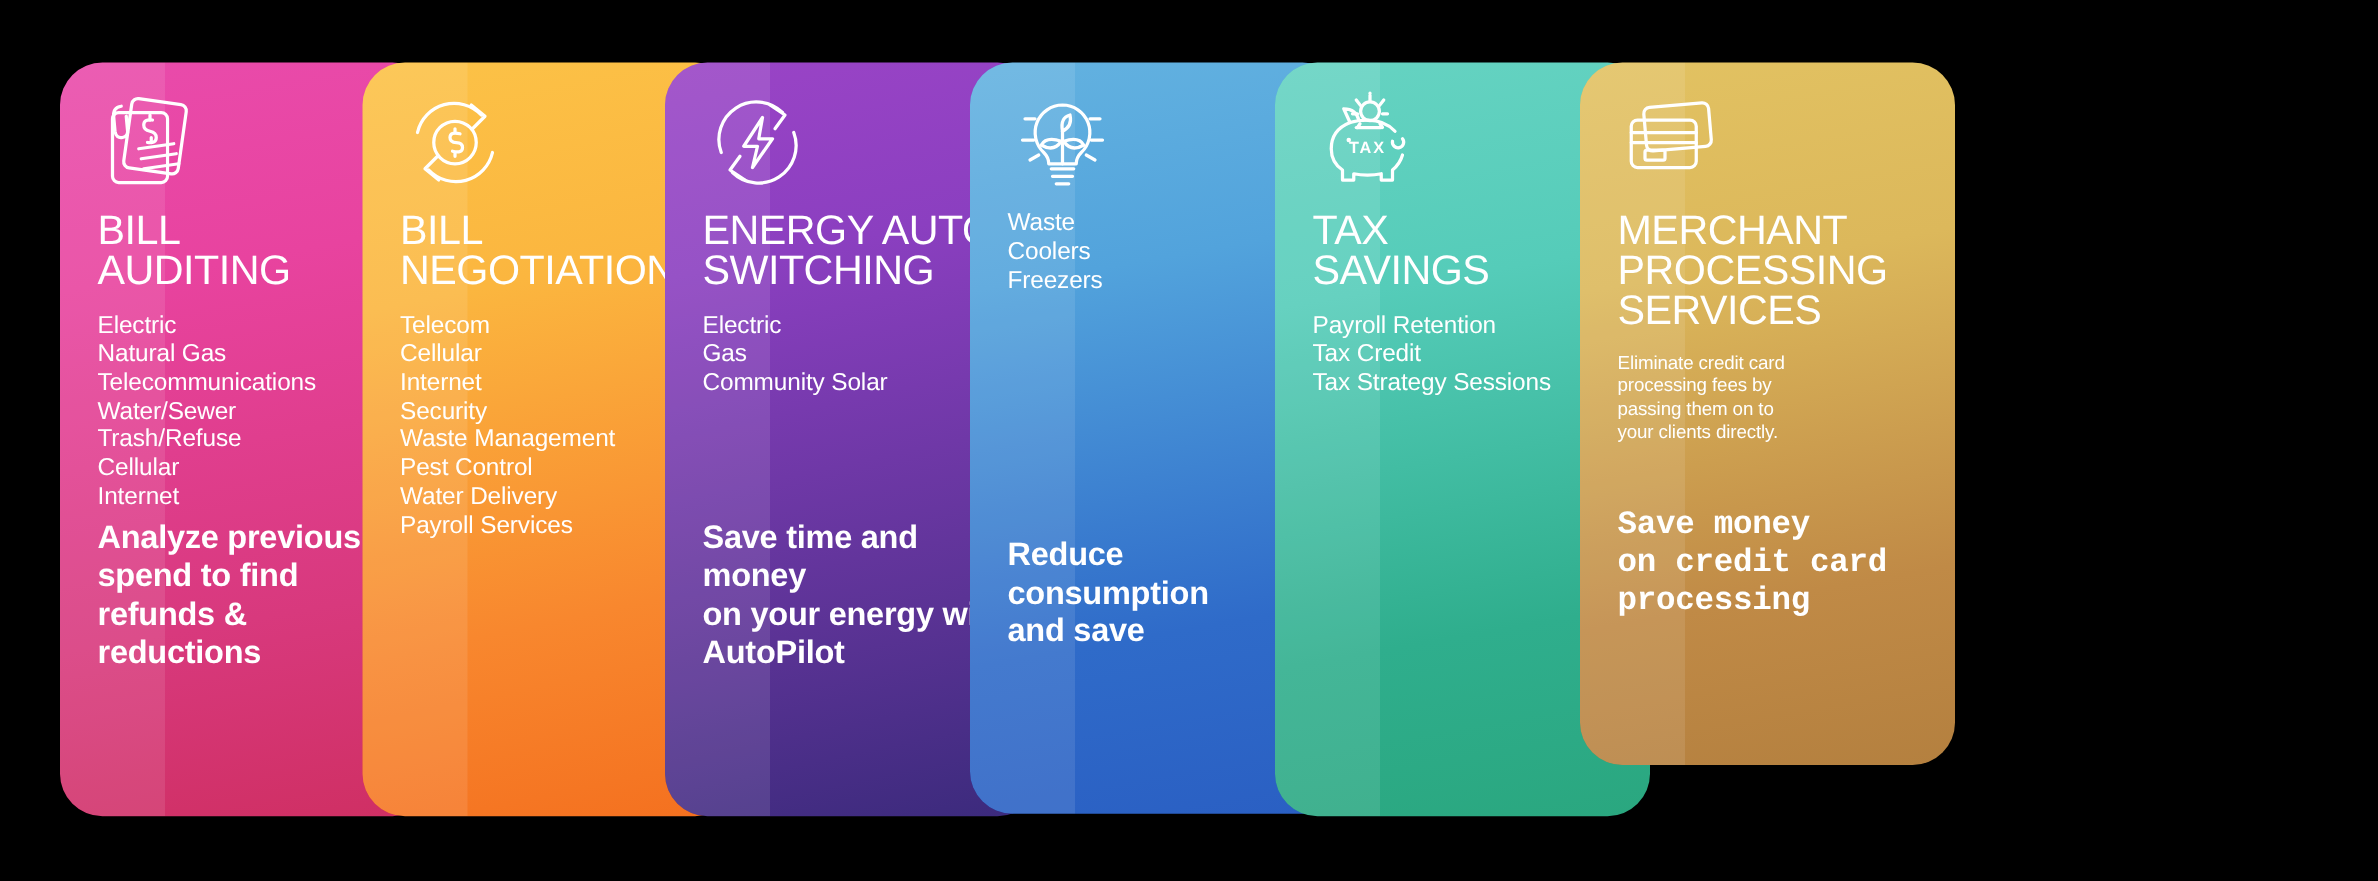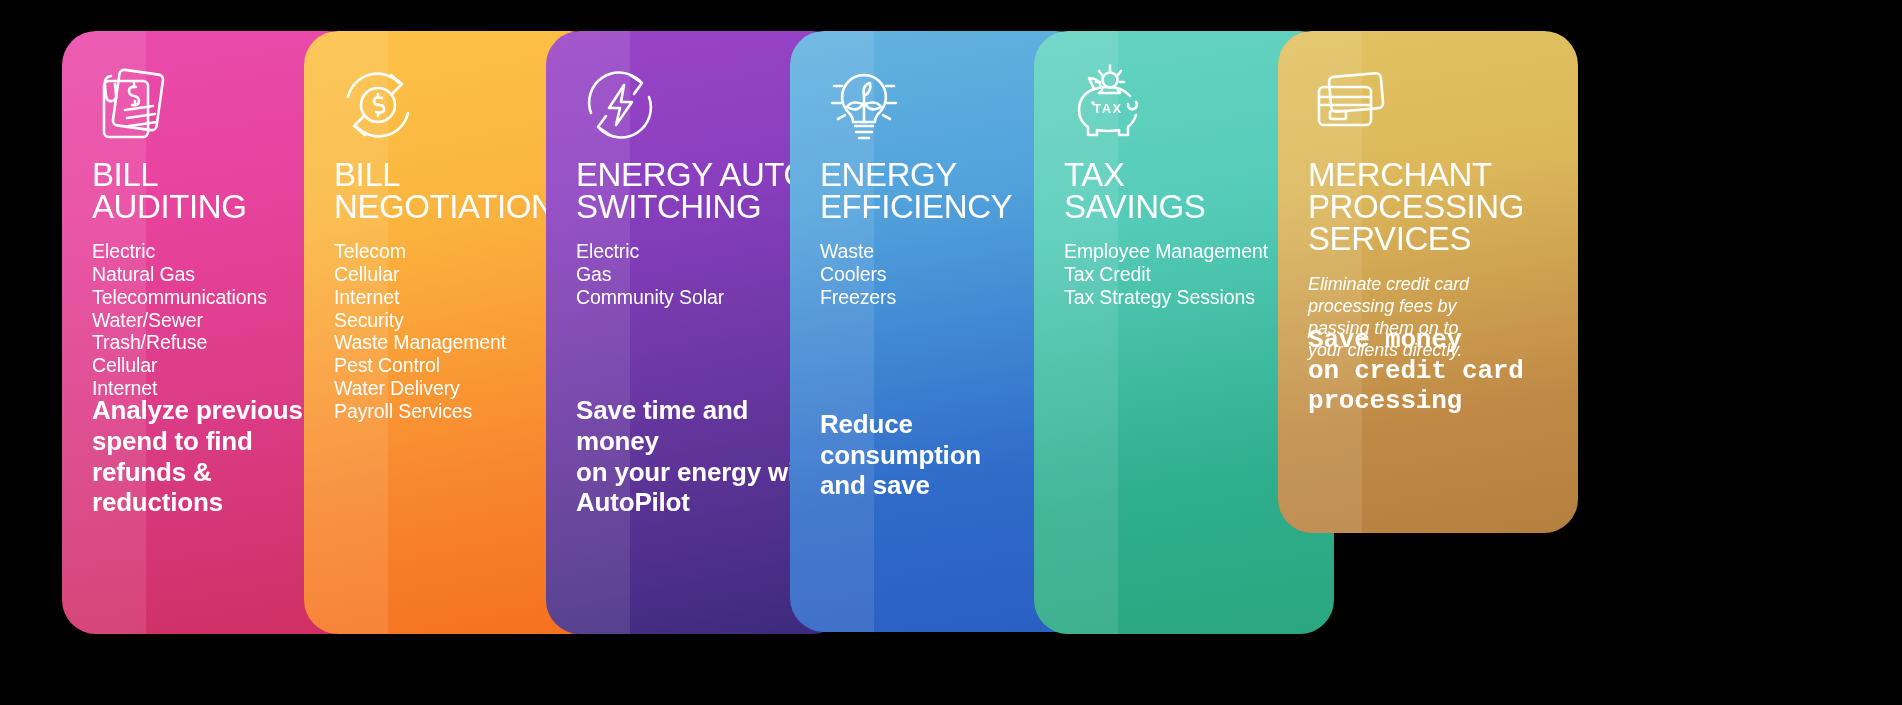--- a/index.html
+++ b/index.html
@@ -5,27 +5,26 @@
   html,body{margin:0;padding:0;background:#000;}
   body{
     width:1902px;height:705px;overflow:hidden;
     font-family:"Liberation Sans","DejaVu Sans",sans-serif;
     -webkit-font-smoothing:antialiased;
   }
   #stage{position:relative;width:1902px;height:705px;background:#000;}
 
   .card{
     position:absolute;
-    top:31px;
+    top:50px;
     border-radius:34px;
     box-sizing:border-box;
-    padding:32px 28px 0 30px;
+    padding:22px 28px 0 30px;
     overflow:hidden;
     color:#fff;
-    margin-left:14px;
   }
   
   .card .ovl{
     position:absolute;left:0;top:0;bottom:0;width:84px;
     background:rgba(255,255,255,.10);
     border-top-left-radius:34px;border-bottom-left-radius:34px;
     pointer-events:none;
   }
 
   .icon-wrap{position:relative;height:96px;display:block;margin-left:2px;}
@@ -47,45 +46,44 @@
     margin:0;padding:0;list-style:none;
     font-size:19.5px;
     line-height:1.07;
     font-weight:400;
     letter-spacing:-0.1px;
   }
   .list li{margin:0 0 2px 0;white-space:nowrap;}
 
   .blurb{
     position:relative;
-    font-size:18px;
+    font-size:15px;
     line-height:1.23;
     letter-spacing:-0.1px;
     white-space:pre-line;
     margin:0;
-    font-style:italic;
   }
 
   .footer{
     position:absolute;
     left:30px;right:20px;
     font-weight:bold;
     font-size:26px;
     line-height:1.18;
     letter-spacing:-0.2px;
     white-space:pre-line;
   }
 
   
   #card-0{left:48px;  width:300px; height:603px;}
   #card-1{left:290px; width:300px; height:603px;}
   #card-2{left:532px; width:300px; height:603px;}
   #card-3{left:776px; width:300px; height:601px;}
   #card-4{left:1020px;width:300px; height:603px;}
-  #card-5{left:1264px;width:300px; height:502px;}
+  #card-5{left:1264px;width:300px; height:562px;}
 
   #card-0 .footer{bottom:116px;}
   #card-1 .footer{bottom:116px;}
   #card-2 .footer{bottom:116px;}
   #card-3 .footer{bottom:131px;}
   #card-4 .footer{bottom:116px;}
   #card-5 .footer{bottom:116px;font-family:Liberation Mono, monospace;}
 
   
   #card-0{background:linear-gradient(170deg,#e94bab 0%,#e8439f 28%,#d8397d 72%,#cf2f63 100%);}
@@ -193,22 +191,20 @@
       <svg width="84" height="84" viewBox="0 0 84 84" fill="none" stroke="#fff" stroke-width="2.6" stroke-linecap="round" stroke-linejoin="round">
         <path d="M42 12 A22 22 0 0 1 57 50 q-4 4 -4 9 h-22 q0 -5 -4 -9 A22 22 0 0 1 42 12 Z"></path>
         <path d="M33 63 h18 M34 69 h16 M37 75 h10"></path>
         <path d="M42 59 V33"></path>
         <path d="M42 33 q-2 -11 6 -13 q2 9 -6 13 Z"></path>
         <path d="M41 41 q-12 -4 -16 3 q10 6 16 -3 Z"></path>
         <path d="M43 41 q12 -4 16 3 q-10 6 -16 -3 Z"></path>
         <path d="M12 23 h8 M10 40 h9 M16 56 l7 -4 M72 23 h-8 M74 40 h-9 M68 56 l-7 -4"></path>
       </svg>
     </div>
-    <h2 class="title">ENERGY
-EFFICIENCY</h2>
     <ul class="list">
       <li>Waste</li>
       <li>Coolers</li>
       <li>Freezers</li>
     </ul>
     <div class="footer">Reduce consumption
 and save</div>
   </div>
 
   <div class="card" id="card-4">
@@ -222,21 +218,21 @@
         <path d="M70 39 a4.5 4.5 0 1 1 -8 2"></path>
         <circle cx="44" cy="17" r="7.5"></circle>
         <path d="M44 3 v-0.5 M44 4 v5 M33 8 l3.5 4.5 M55 8 l-3.5 4.5 M30 19 h4 M58 19 h-4 M36 27 l-2 3 M52 27 l2 3"></path>
         <path d="M33 30 h20"></path>
         <text x="42" y="50" font-family="Liberation Sans, sans-serif" font-size="13" font-weight="bold" fill="#fff" stroke="none" text-anchor="middle" letter-spacing="1.5">TAX</text>
       </svg>
     </div>
     <h2 class="title">TAX
 SAVINGS</h2>
     <ul class="list">
-      <li>Employee Management</li>
+      <li>Payroll Retention</li>
       <li>Tax Credit</li>
       <li>Tax Strategy Sessions</li>
     </ul>
   </div>
 
   <div class="card" id="card-5">
     <div class="ovl"></div>
     <div class="icon-wrap">
       <svg width="84" height="84" viewBox="0 0 84 84" fill="none" stroke="#fff" stroke-width="2.6" stroke-linecap="round" stroke-linejoin="round">
         <rect x="20" y="12" width="52" height="35" rx="5" transform="rotate(-5 46 29)"></rect>

